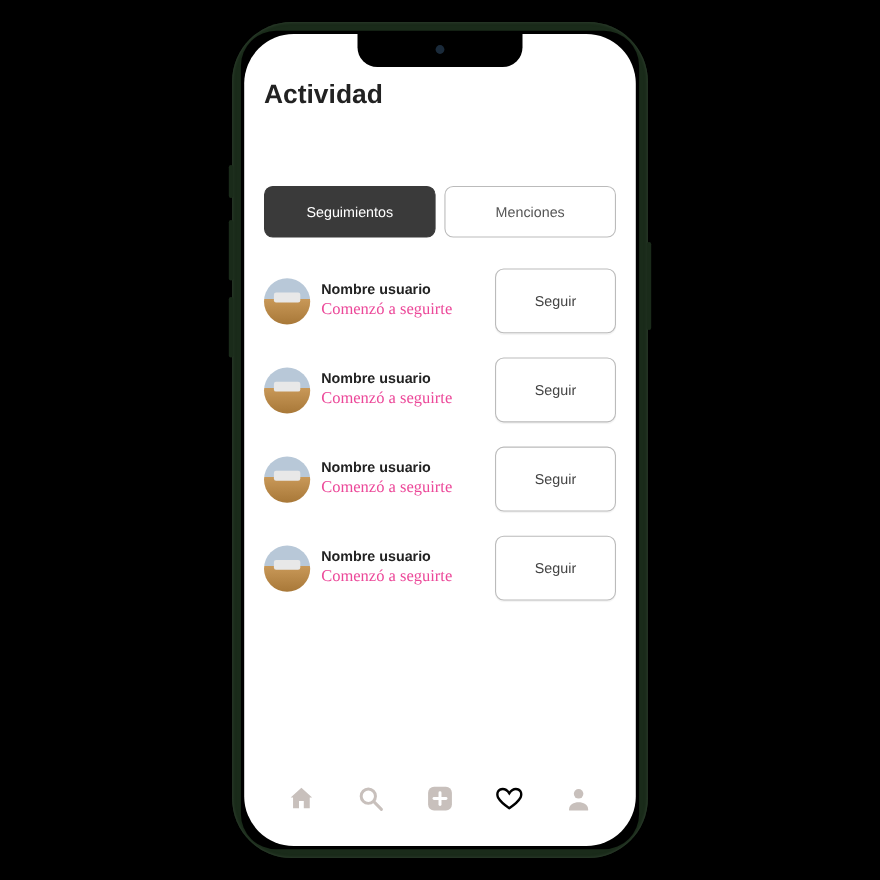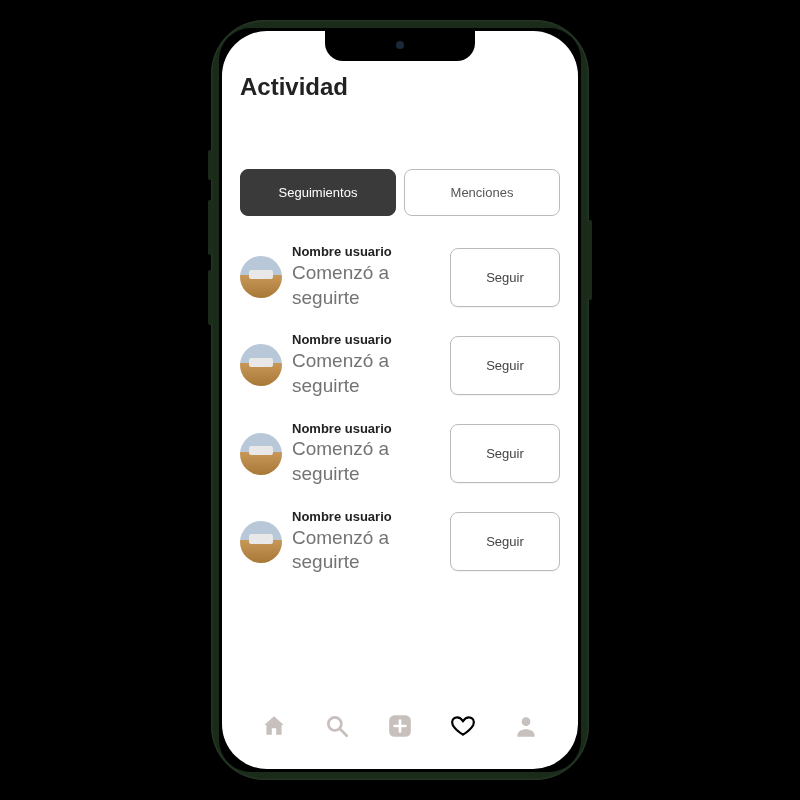--- a/index.html
+++ b/index.html
@@ -141,22 +141,23 @@
       display: flex;
       flex-direction: column;
       line-height: 1.3;
     }
     .username {
       font-size: 13px;
       font-weight: 700;
       color: #222;
     }
     .subtitle {
-      font-size: 19px;
-      color: #737373;
+      font-size: 15px;
+      color: #ec4899;
+      font-family: Liberation Serif, serif;
     }
     .follow-btn {
       padding: 21px 0;
       width: 110px;
       border: 1px solid #bbb;
       border-radius: 8px;
       background: #fff;
       font-size: 13px;
       color: #444;
       text-align: center;

